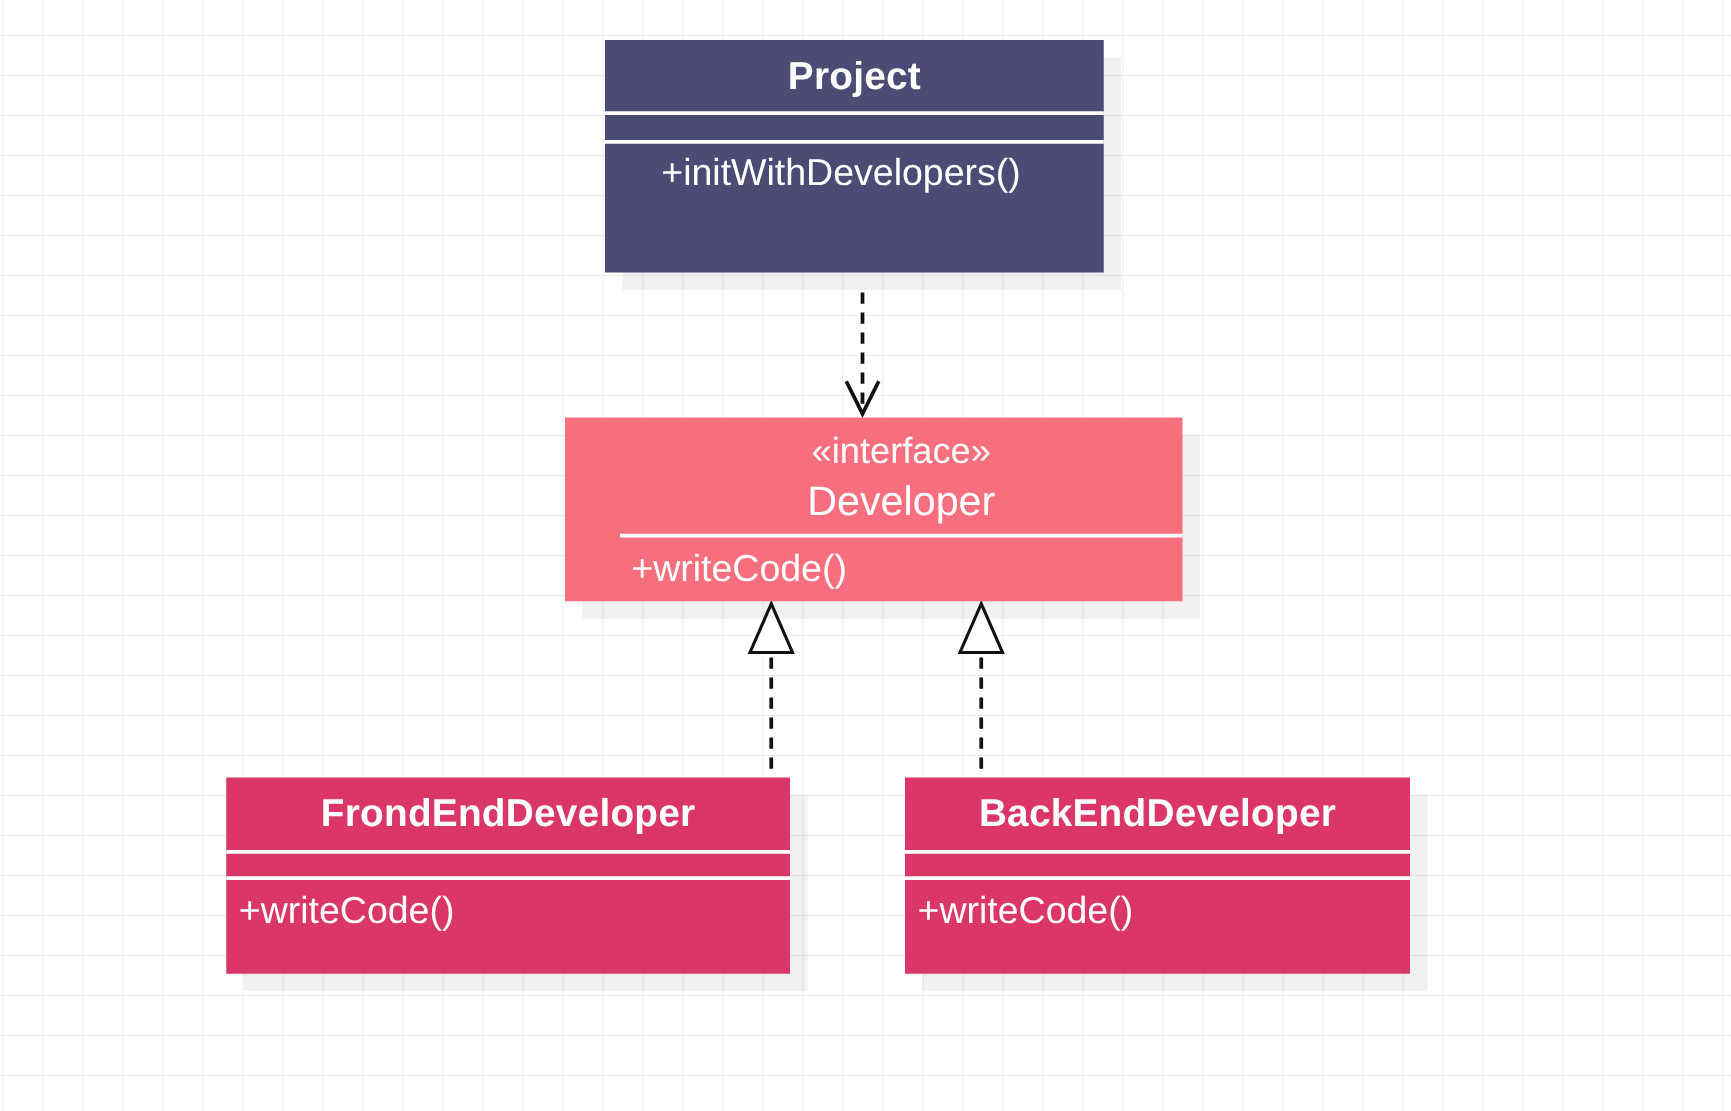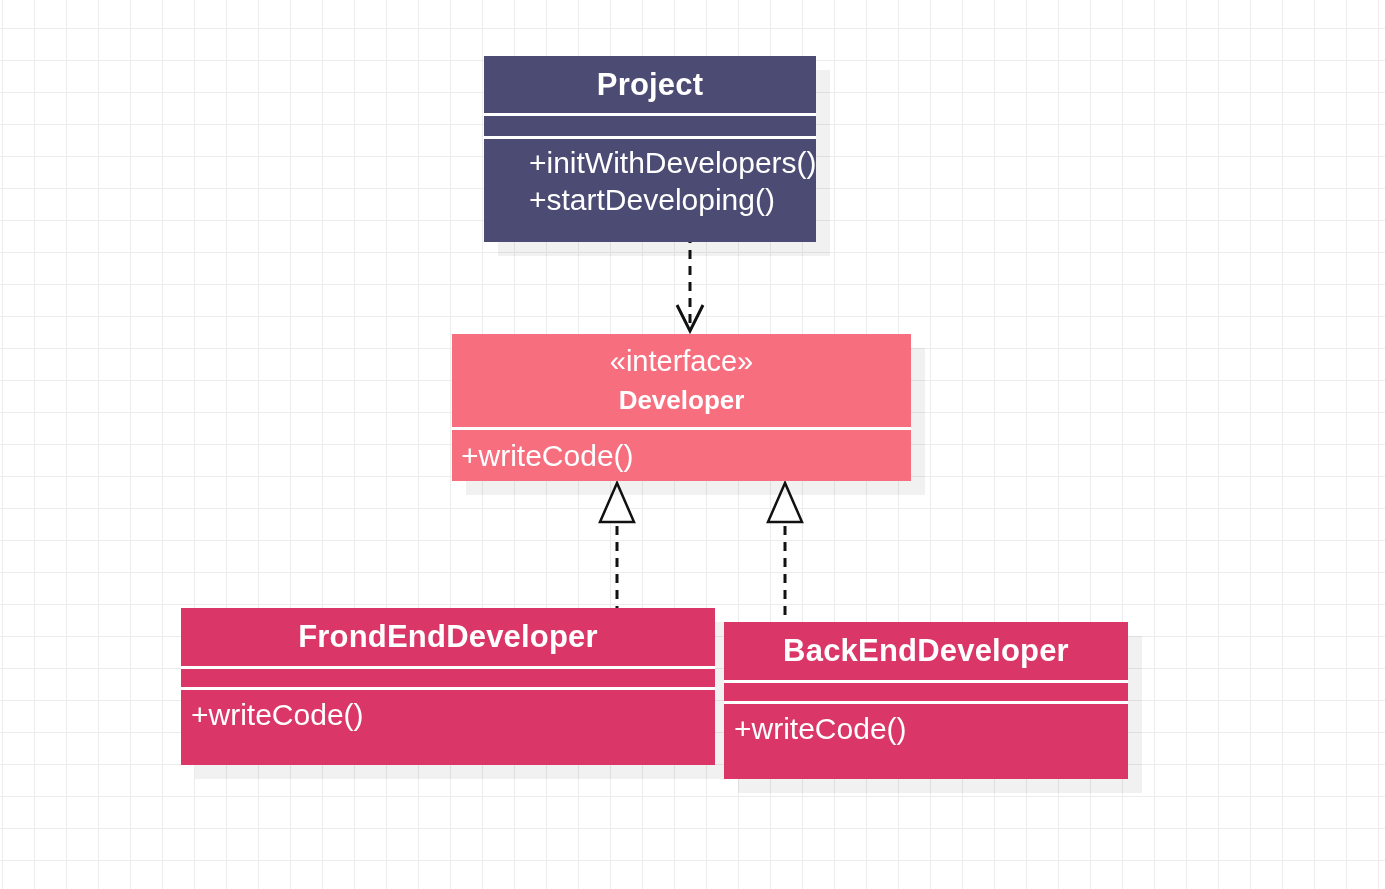--- a/index.html
+++ b/index.html
@@ -39,44 +39,44 @@
     letter-spacing: 0.2px;
   }
   .sec-header {
     display: flex;
     flex-direction: column;
     align-items: center;
     justify-content: center;
     line-height: 39px;
   }
   .stereotype { font-size: 29px; font-weight: normal; }
-  .iface-name { font-size: 26px; font-weight: bold; }
+  .iface-name { font-size: 33px; font-weight: normal; }
   .sec-attrs {
     border-top: 3px solid #ffffff;
     border-bottom: 3px solid #ffffff;
   }
   .sec-methods {
     border-top: 0;
     font-size: 30px;
     font-weight: normal;
   }
   .divided { border-top: 3px solid #ffffff; }
   .method-line { white-space: nowrap; }
 
   
-  #box-project   { left: 484px; top: 56px;  width: 332px; }
+  #box-project   { left: 484px; top: 32px;  width: 399px; }
   #box-project   .sec-title   { height: 57px; }
   #box-project   .sec-attrs   { height: 26px; }
   #box-project   .sec-methods { height: 103px; padding: 5px 0 0 9px; line-height: 37px; margin-left: 36px; }
 
-  #box-developer { left: 452px; top: 334px; width: 459px; }
+  #box-developer { left: 452px; top: 334px; width: 494px; padding-left: 44px; }
   #box-developer .sec-header  { height: 93px; }
   #box-developer .sec-methods { height: 54px; padding: 9px 0 0 9px; line-height: 33px; }
 
-  #box-frontend  { left: 181px; top: 608px; width: 534px; }
+  #box-frontend  { left: 181px; top: 622px; width: 451px; }
   #box-backend   { left: 724px; top: 622px; width: 404px; }
   .subclass .sec-title   { height: 58px; }
   .subclass .sec-attrs   { height: 24px; }
   .subclass .sec-methods { height: 75px; padding: 8px 0 0 10px; line-height: 34px; }
 
   #connector-layer {
     position: absolute;
     left: 0; top: 0;
     width: 1385px;
     height: 889px;
@@ -104,21 +104,20 @@
       <polygon points="785,483 768,522 802,522" fill="#ffffff" stroke="#111111" stroke-width="2.5"></polygon>
       <line x1="785" y1="526" x2="785" y2="620" stroke="#111111" stroke-width="3" stroke-dasharray="9 7"></line>
     </g>
   </svg>
 
   <div class="uml-box" id="box-project" style="background-color: rgb(75, 75, 116);">
     <div class="sec sec-title">Project</div>
     <div class="sec sec-attrs"></div>
     <div class="sec sec-methods">
       <div class="method-line">+initWithDevelopers()</div>
-      <div class="method-line">+startDeveloping()</div>
     </div>
   </div>
 
   <div class="uml-box" id="box-developer" style="background-color: rgb(247, 111, 126);">
     <div class="sec sec-header">
       <div class="stereotype">«interface»</div>
       <div class="iface-name">Developer</div>
     </div>
     <div class="sec sec-methods divided">
       <div class="method-line">+writeCode()</div>

